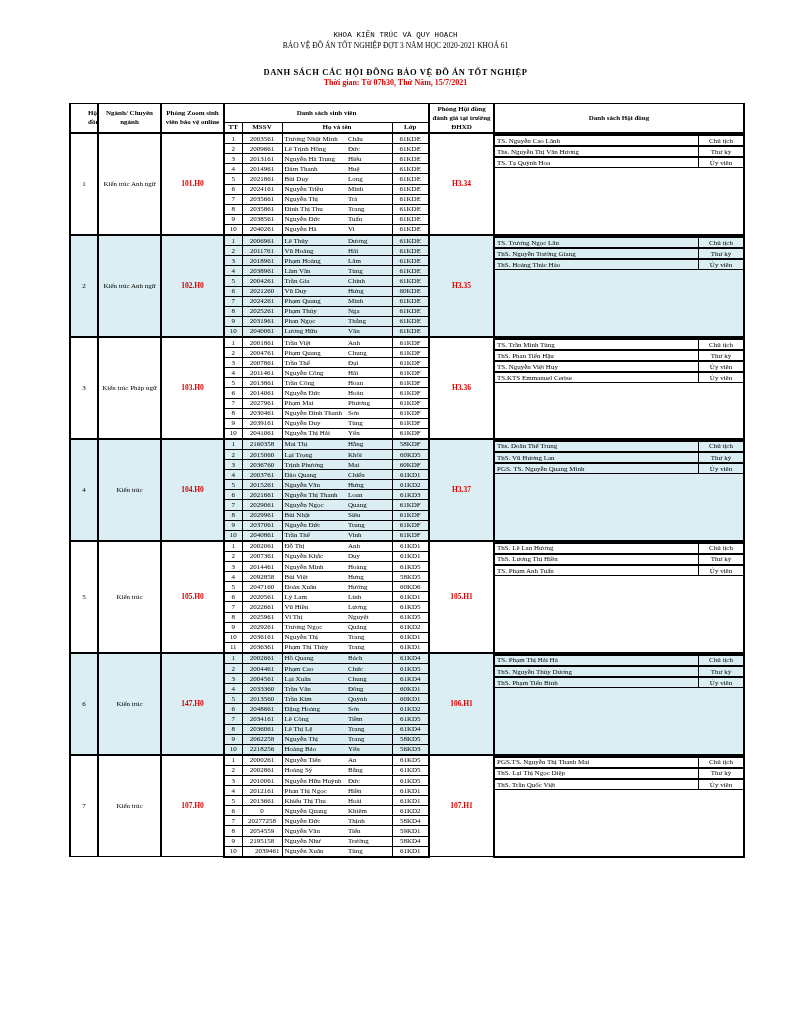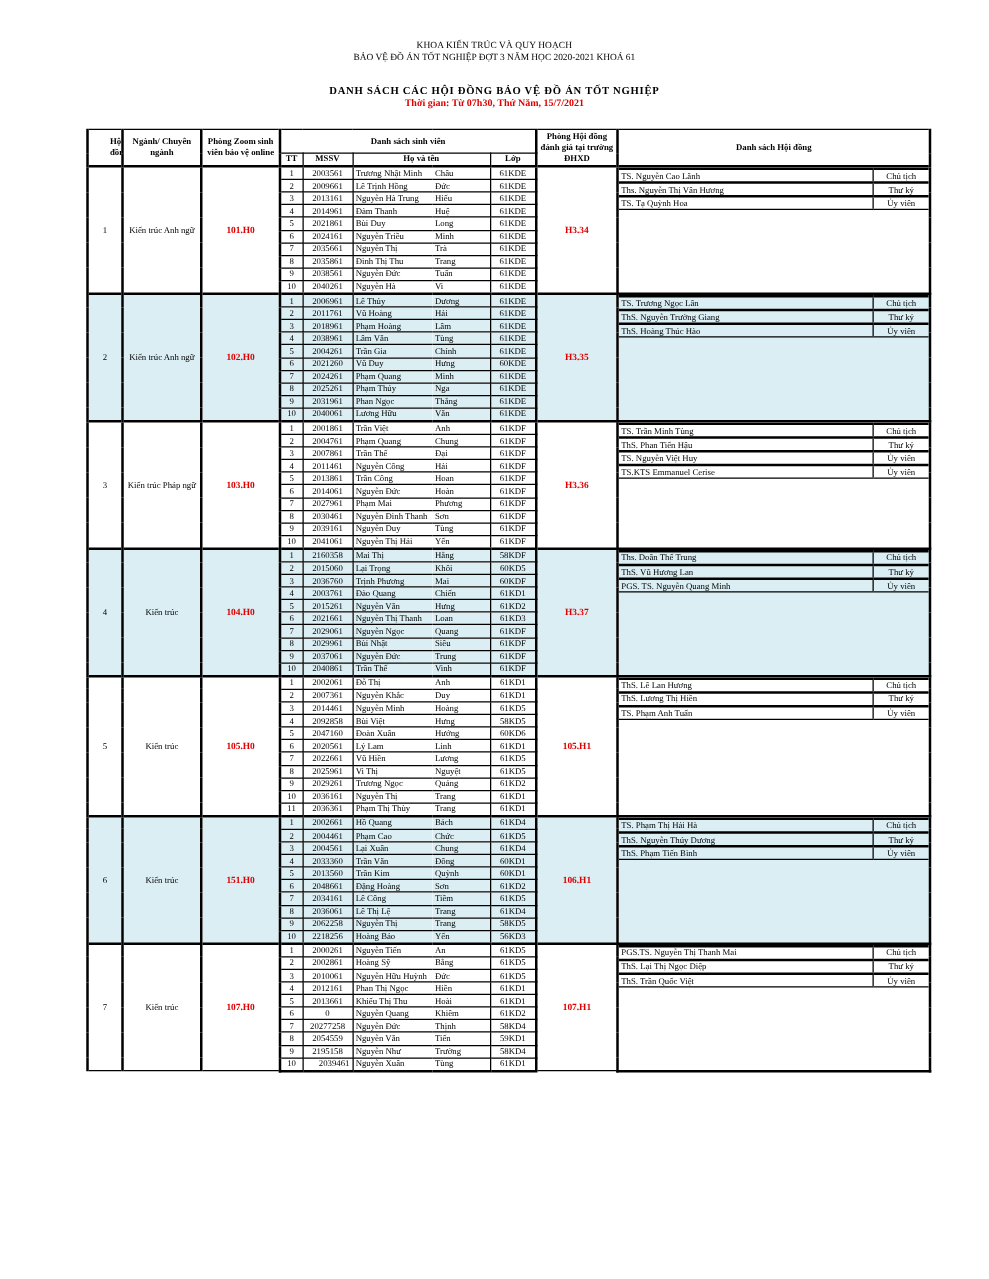--- a/index.html
+++ b/index.html
@@ -1,18 +1,18 @@
 <!DOCTYPE html>
 <html><head>
 <meta charset="utf-8">
 <style>
   html, body { margin:0; padding:0; background:#ffffff; }
   body { width:791px; height:1023px; position:relative; font-family:"Liberation Serif", serif; color:#000; overflow:hidden; }
   .hdr { position:absolute; left:0; width:791px; text-align:center; }
-  .hdr1 { top:31px; font-size:7.5px; letter-spacing:0.1px; }
+  .hdr1 { top:31px; font-size:7.5px; letter-spacing:0.1px;font-family:Liberation Mono, monospace; }
   .hdr2 { top:41px; font-size:7.5px; }
   .title { top:67px; font-size:8.5px; font-weight:bold; letter-spacing:0.6px; }
   .subtitle { top:78px; font-size:8px; font-weight:bold; color:#e00000; }
   table.main { position:absolute; left:69px; top:103px; border-collapse:collapse; table-layout:fixed; width:674px; font-size:7px; }
   table.main td, table.main th { border:1px solid #000; padding:0 2px; height:9.1px; line-height:8px; white-space:nowrap; overflow:hidden; }
   table.main th { font-weight:bold; font-size:7px; text-align:center; line-height:9px; }
   .thick-l { border-left:2px solid #000 !important; }
   .thick-r { border-right:2px solid #000 !important; }
   .grp-top td { border-top:2px solid #000 !important; }
   .c { text-align:center; }
@@ -532,21 +532,21 @@
       <tr>
         <td class="c thick-l">11</td>
         <td class="c">2036361</td>
         <td class="name-first">Phạm Thị Thùy</td>
         <td class="name-last">Trang</td>
         <td class="c">61KD1</td>
       </tr>
       <tr class="shade grp-top">
         <td rowspan="10" class="c thick-l">6</td>
         <td rowspan="10" class="c thick-l" style="white-space:normal">Kiến trúc</td>
-        <td rowspan="10" class="room thick-l">151.H0</td>
+        <td rowspan="10" class="room thick-l">147.H0</td>
         <td class="c thick-l">1</td>
         <td class="c">2002661</td>
         <td class="name-first">Hồ Quang</td>
         <td class="name-last">Bách</td>
         <td class="c">61KD4</td>
         <td rowspan="10" class="room thick-l">106.H1</td>
         <td rowspan="10" class="cm-cell thick-r" style="border-bottom: 2px solid rgb(0, 0, 0);">
           <table class="cm">
             <tbody>
               <tr class="cm-row">

